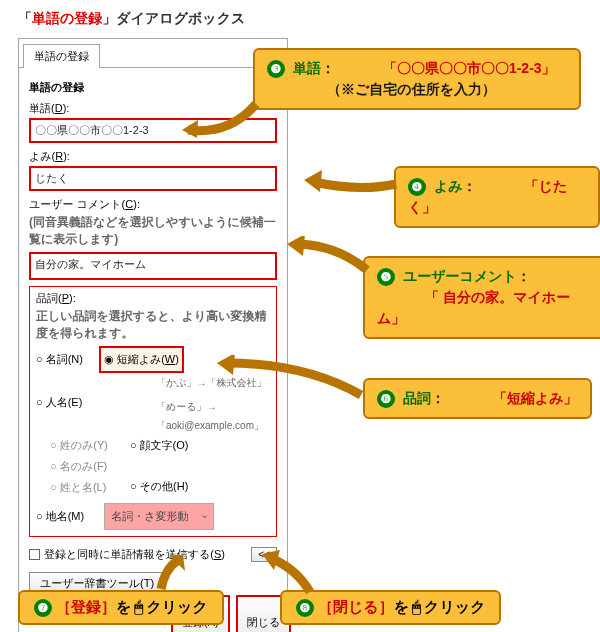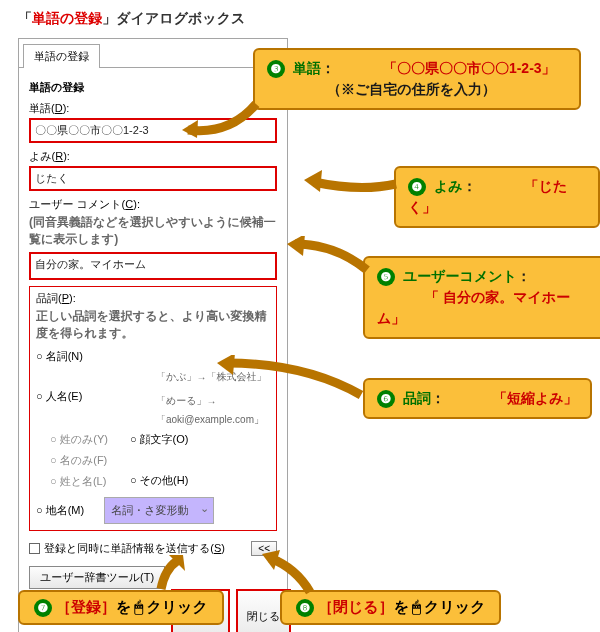--- a/index.html
+++ b/index.html
@@ -68,21 +68,21 @@
   .radio-row { display: flex; align-items: center; gap: 16px; }
   .radio-col { display: flex; flex-direction: column; padding-left: 14px; }
   .radio-item { white-space: nowrap; font-size: 11px; }
   .sub .radio-item { color: #888; }
   .tanshuku { border: 2px solid #d00; padding: 1px 3px; display: inline-block; background: #fdf3e6; }
   .example { color: #666; font-size: 10px; margin-left: 30px; }
   .select {
     border: 1px solid #aaa;
     padding: 2px 18px 2px 6px;
     font-size: 11px;
-    background: #c4b5fd;
+    background: #fca5a5;
     position: relative;
     display: inline-block;
     min-width: 110px;
     color: #444;
   }
   .select::after { content: "⌄"; position: absolute; right: 4px; top: 0; color: #666; }
   .checkbox-row { margin: 10px 0 4px; display: flex; align-items: center; gap: 4px; }
   .cb { width: 11px; height: 11px; border: 1px solid #666; display: inline-block; }
   .btn-row { display: flex; gap: 6px; margin-top: 10px; align-items: flex-start; }
   .btn {
@@ -176,20 +176,21 @@
 
     <div class="hinshi-box">
       <div class="field-label" style="margin-top:2px">
         <span>品詞(</span><span class="ul">P</span><span>):</span>
       </div>
       <div class="hint">正しい品詞を選択すると、より高い変換精度を得られます。</div>
 
       <div class="radios">
         <div class="radio-row">
           <span class="radio-item">○ <span>名詞(N)</span></span>
+          <span class="radio-item tanshuku">◉ <span>短縮よみ(</span><span class="ul">W</span><span>)</span></span>
         </div>
         <div class="example" style="margin-left:120px">「かぶ」→「株式会社」</div>
         <div class="radio-row">
           <span class="radio-item">○ <span>人名(E)</span></span>
         </div>
         <div class="example" style="margin-left:120px;margin-top:-16px">「めーる」→「aoki@example.com」</div>
         <div style="display:flex;gap:22px">
           <div class="radio-col sub">
             <span class="radio-item">○ <span>姓のみ(Y)</span></span>
             <span class="radio-item">○ <span>名のみ(F)</span></span>

